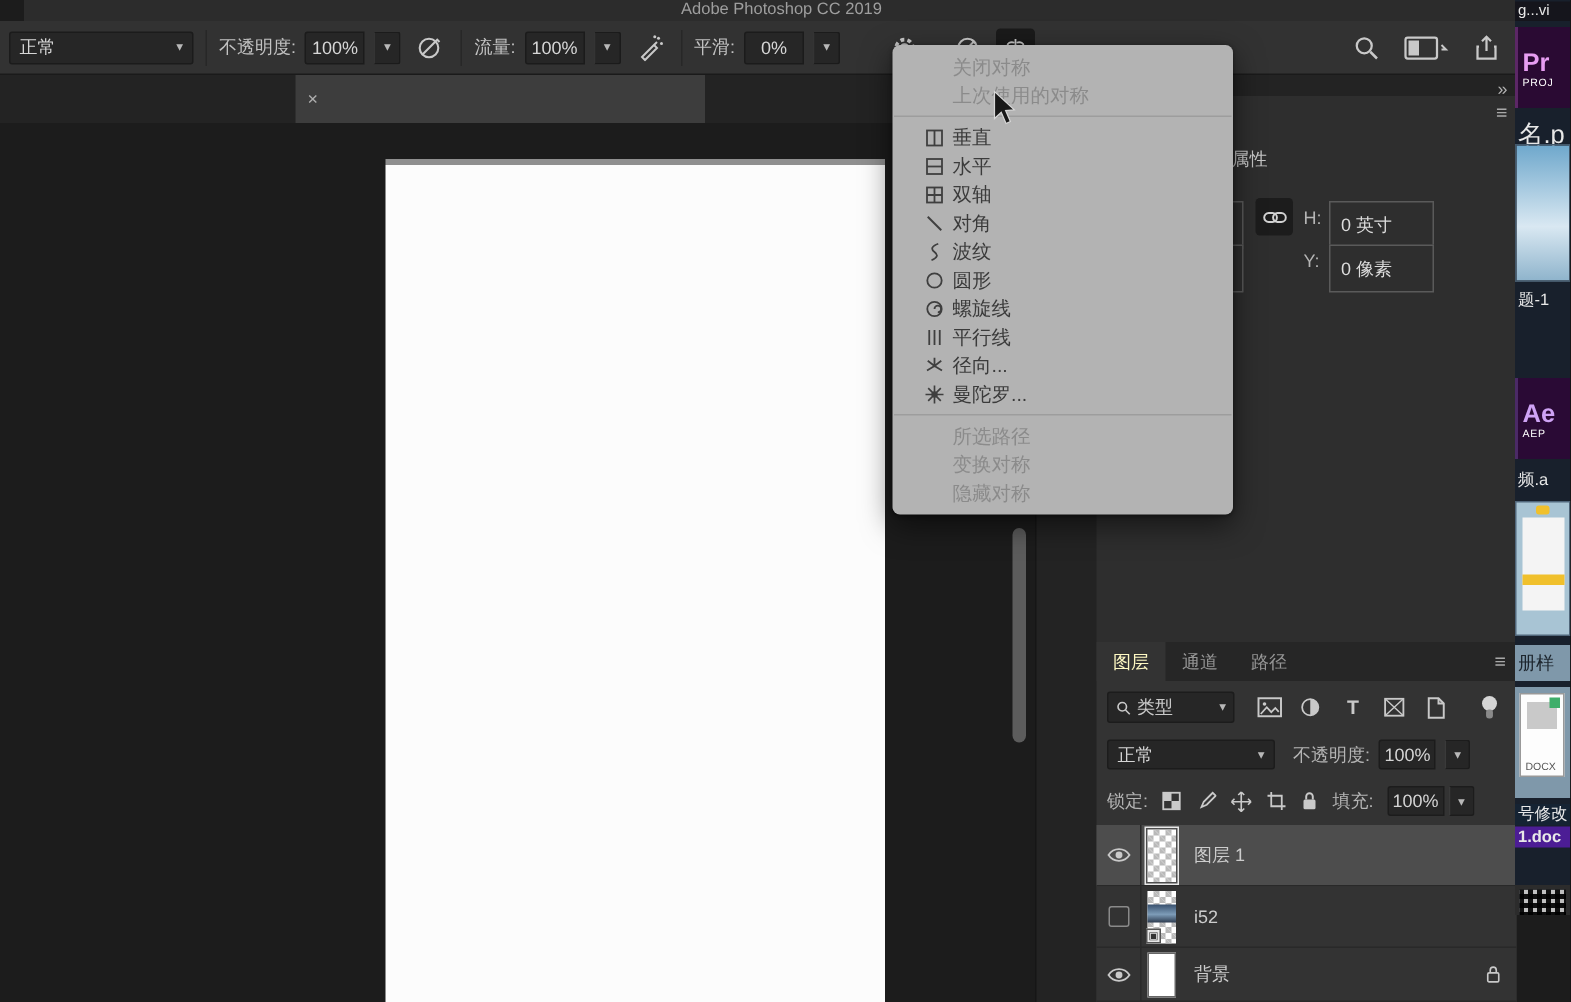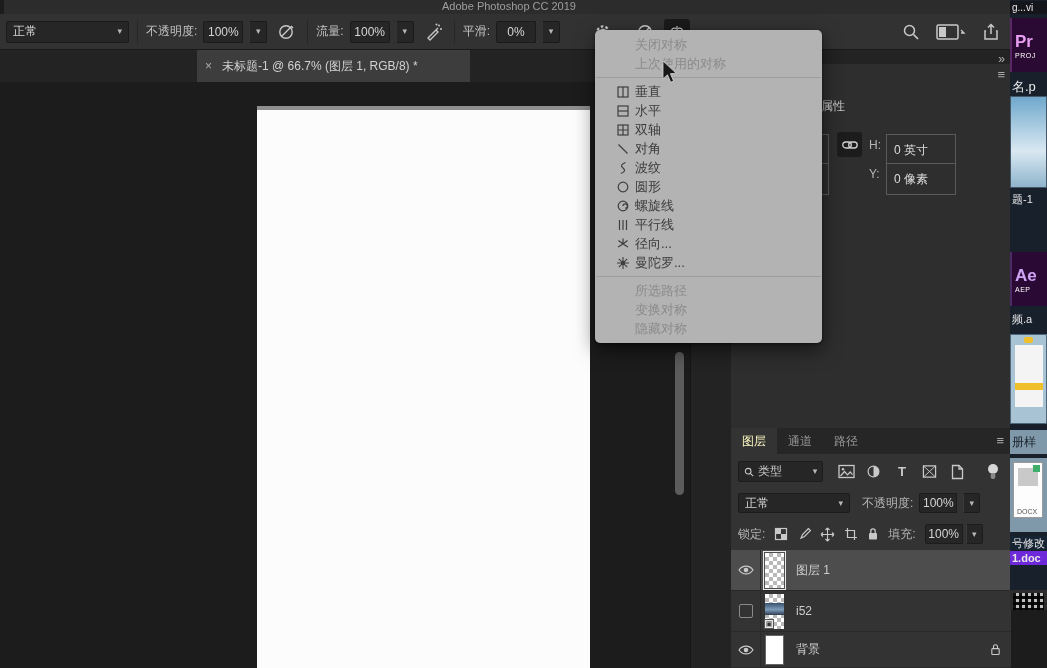--- a/index.html
+++ b/index.html
@@ -1,21 +1,21 @@
 <!DOCTYPE html>
 <html><head>
 <meta charset="utf-8">
 <style>
   html,body{margin:0;padding:0;background:#101010;}
   *{box-sizing:border-box;font-family:"Liberation Sans","DejaVu Sans",sans-serif;}
   .stage{position:relative;width:1047px;height:668px;overflow:hidden;background:#1c1c1c;}
   .abs{position:absolute;}
 
   
-  .titlebar{left:4px;top:0;width:1010px;height:14px;background:#2c2c2c;color:#9e9e9e;
+  .titlebar{left:16px;top:0;width:1010px;height:14px;background:#2c2c2c;color:#9e9e9e;
     font-size:11px;text-align:center;line-height:13px;}
 
   
   .optionsbar{left:0;top:14px;width:1010px;height:36px;background:#323232;
     border-bottom:1px solid #1a1a1a;display:flex;align-items:center;padding:0 6px;gap:6px;}
   .ob-label{font-size:12px;color:#c2c2c2;white-space:nowrap;}
   .ob-select{height:22px;background:#262626;border:1px solid #1b1b1b;border-radius:2px;
     display:flex;align-items:center;color:#d6d6d6;font-size:12px;padding:0 6px;}
   .ob-select .chev{margin-left:auto;}
   .ob-valbox{height:22px;background:#262626;border:1px solid #1b1b1b;border-radius:2px 0 0 2px;
@@ -203,21 +203,20 @@
           <path d="M4,8 H3 V16 H15 V8 H14" fill="none" stroke="#c9c9c9" stroke-width="1.5"></path>
           <path d="M9,11 V2 M6,4.5 L9,1.5 L12,4.5" fill="none" stroke="#c9c9c9" stroke-width="1.5"></path>
         </svg>
       </div>
     </div>
   </div>
 
   <div class="abs tabbar">
     <div class="doc-tab t2">
       <span class="tab-close">×</span>
-      <span>未标题-1 @ 66.7% (图层 1, RGB/8) *</span>
     </div>
   </div>
 
   <div class="abs canvas-edge"></div>
   <div class="abs canvas"></div>
   <div class="abs v-scrollbar"></div>
 
   <div class="abs dock">
     <div class="dock-collapse">»</div>
 
@@ -390,21 +389,21 @@
       </div>
     </div>
   </div>
 
   <div class="abs strip">
     <div class="sblock stext" style="top:1px;background:#15151c;height:13px;line-height:13px;">g...vi</div>
     <div class="sblock badge" style="top:18px;height:54px;background:#2a0a33;border-left:2px solid #5c2766;">
       <span class="big" style="color:#e79df2;">Pr</span>
       <span class="sub">PROJ</span>
     </div>
-    <div class="sblock stext" style="top:78px;font-size:13px;">名.p</div>
+    <div class="sblock stext" style="top:78px;font-size:17px;">名.p</div>
     <div class="sblock" style="top:96px;height:92px;background:linear-gradient(180deg,#6fa8cc,#d9e8f2 60%,#8fb4cc);border:1px solid #44586a;"></div>
     <div class="sblock stext" style="top:192px;font-size:11px;">题-1</div>
     <div class="sblock badge" style="top:252px;height:54px;background:#2a0a35;border-left:2px solid #4b2a66;">
       <span class="big" style="color:#cfa3f5;">Ae</span>
       <span class="sub">AEP</span>
     </div>
     <div class="sblock stext" style="top:312px;font-size:11px;">频.a</div>
     <div class="sblock" style="top:334px;height:90px;background:#a8c4d4;border:1px solid #50667a;">
       <div style="position:absolute;left:4px;top:10px;width:28px;height:62px;background:#f4f4f4;"></div>
       <div style="position:absolute;left:4px;top:48px;width:28px;height:7px;background:#f0c02c;"></div>
@@ -412,21 +411,21 @@
     </div>
     <div class="sblock stext" style="top:430px;font-size:12px;color:#1c242c;background:#7f98aa;height:24px;line-height:24px;">册样</div>
     <div class="sblock" style="top:458px;height:74px;background:#7f98aa;">
       <div style="position:absolute;left:3px;top:4px;width:30px;height:56px;background:#fdfdfd;border:1px solid #999;">
         <div style="position:absolute;left:4px;top:5px;width:20px;height:18px;background:#c9c9c9;"></div>
         <div style="position:absolute;right:2px;top:2px;width:7px;height:7px;background:#3fae6a;"></div>
         <div style="position:absolute;left:3px;bottom:2px;font-size:7px;color:#555;">DOCX</div>
       </div>
     </div>
     <div class="sblock stext" style="top:536px;font-size:11px;background:#152333;height:14px;line-height:14px;">号修改</div>
-    <div class="sblock stext" style="top:551px;font-size:11px;background:#6d28d9;height:14px;line-height:14px;font-weight:bold;">1.doc</div>
+    <div class="sblock stext" style="top:551px;font-size:11px;background:#4c1d95;height:14px;line-height:14px;font-weight:bold;">1.doc</div>
     <div class="sblock qr" style="top:590px;height:72px;"></div>
   </div>
 
   <div class="abs menu">
     <div class="mi disabled"><span>关闭对称</span></div>
     <div class="mi disabled"><span>上次使用的对称</span></div>
     <div class="msep"></div>
 
     <div class="mi">
       <span class="mic">

